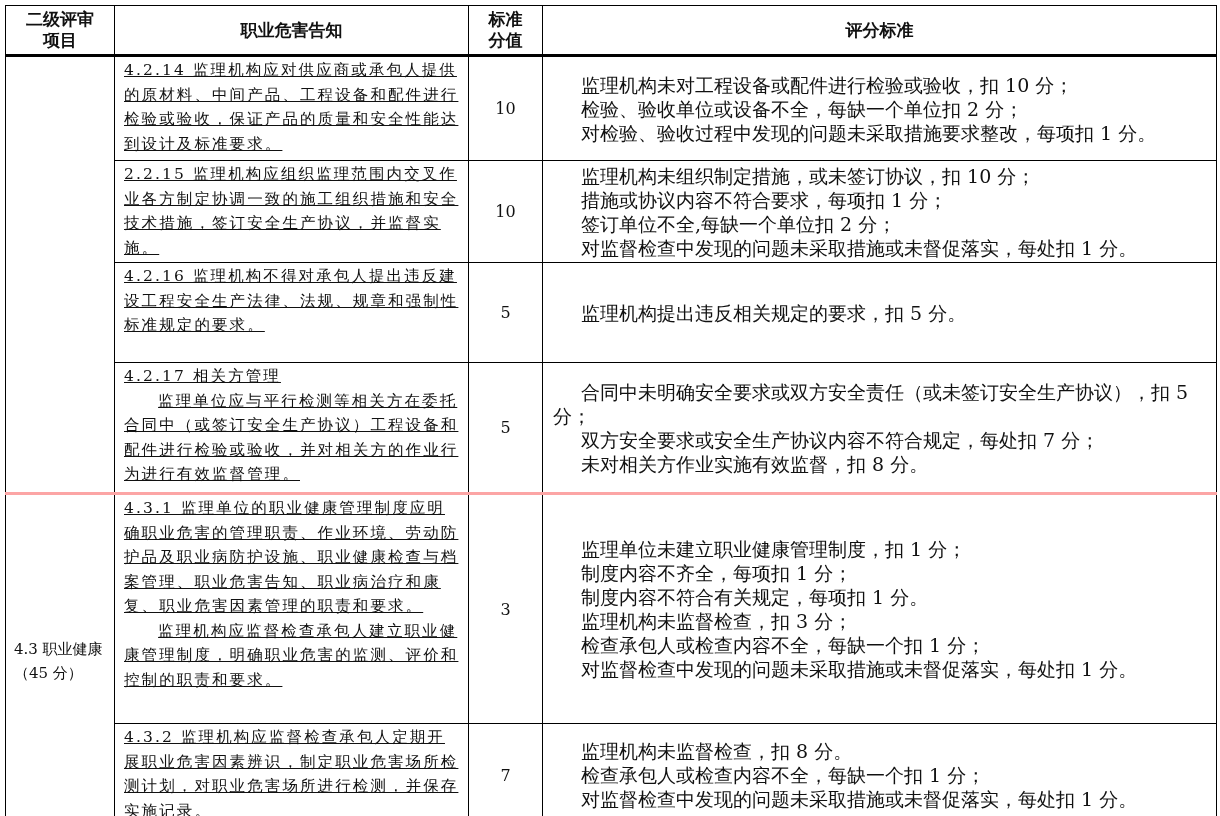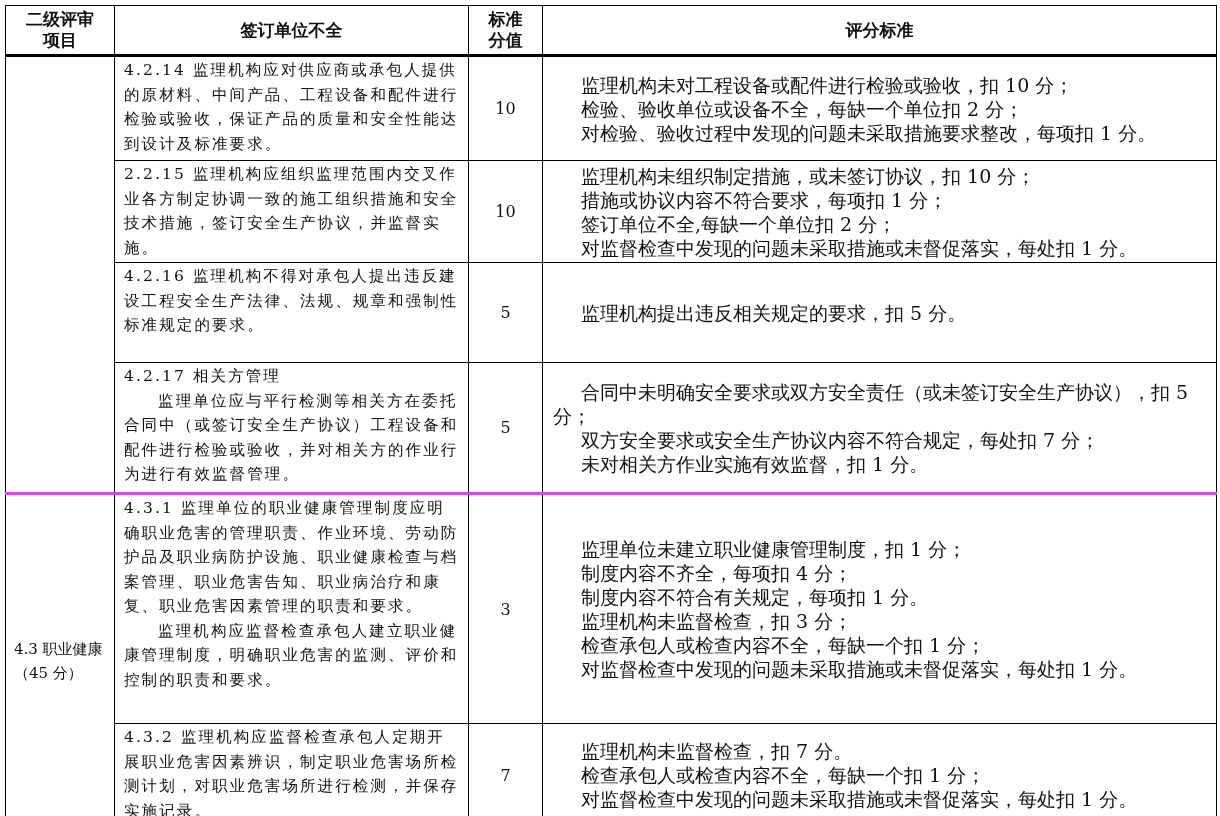--- a/index.html
+++ b/index.html
@@ -32,58 +32,59 @@
     text-align: left;
     padding: 0 4px 0 8px !important;
   }
   td.level3 {
     font-size: 15.5px;
     line-height: 24.5px;
     letter-spacing: 2.1px;
     padding: 1px 6px 1px 9px !important;
     text-align: left;
     vertical-align: top !important;
+    text-decoration: underline;
   }
   td.score {
     font-size: 16px;
     text-align: center;
     margin-left: 48px;
   }
   td.criteria {
     font-size: 19px;
     line-height: 24px;
     padding: 2px 8px 2px 10px !important;
   }
   .crit-line { display: block; text-indent: 28px; }
   .indent { display: block; text-indent: 2.2em; }
   tr.r1 td { height: 99px; }
   tr.r2 td { height: 97px; }
   tr.r3 td { height: 95px; }
   tr.r4 td { height: 125px; }
   tr.r5 td { height: 224px; }
   tr.r6 td { height: 98px; }
-  tr.section-break td { border-top: 3px solid #d946ef; }
+  tr.section-break td { border-top: 3px solid #fca5a5; }
 </style>
 </head>
 <body>
 
 <table class="review">
   <colgroup>
     <col style="width:109px">
     <col style="width:354px">
     <col style="width:74px">
     <col style="width:674px">
   </colgroup>
   <thead>
     <tr>
       <th>
         <span>二级评审</span><br>
         <span>项目</span>
       </th>
-      <th>签订单位不全</th>
+      <th>职业危害告知</th>
       <th>
         <span>标准</span><br>
         <span>分值</span>
       </th>
       <th>评分标准</th>
     </tr>
   </thead>
   <tbody>
 
     <tr class="r1">
@@ -115,43 +116,43 @@
     </tr>
     <tr class="r4">
       <td class="level3">
         <span style="display:block">4.2.17 相关方管理</span>
         <span class="indent">监理单位应与平行检测等相关方在委托合同中（或签订安全生产协议）工程设备和配件进行检验或验收，并对相关方的作业行为进行有效监督管理。</span>
       </td>
       <td class="score">5</td>
       <td class="criteria">
         <span class="crit-line">合同中未明确安全要求或双方安全责任（或未签订安全生产协议），扣 5 分；</span>
         <span class="crit-line">双方安全要求或安全生产协议内容不符合规定，每处扣 7 分；</span>
-        <span class="crit-line">未对相关方作业实施有效监督，扣 1 分。</span>
+        <span class="crit-line">未对相关方作业实施有效监督，扣 8 分。</span>
       </td>
     </tr>
 
     <tr class="r5 section-break">
       <td class="level2" rowspan="2">4.3 职业健康（45 分）</td>
       <td class="level3">
         <span style="display:block">4.3.1 监理单位的职业健康管理制度应明确职业危害的管理职责、作业环境、劳动防护品及职业病防护设施、职业健康检查与档案管理、职业危害告知、职业病治疗和康复、职业危害因素管理的职责和要求。</span>
         <span class="indent">监理机构应监督检查承包人建立职业健康管理制度，明确职业危害的监测、评价和控制的职责和要求。</span>
       </td>
       <td class="score">3</td>
       <td class="criteria">
         <span class="crit-line">监理单位未建立职业健康管理制度，扣 1 分；</span>
-        <span class="crit-line">制度内容不齐全，每项扣 4 分；</span>
+        <span class="crit-line">制度内容不齐全，每项扣 1 分；</span>
         <span class="crit-line">制度内容不符合有关规定，每项扣 1 分。</span>
         <span class="crit-line">监理机构未监督检查，扣 3 分；</span>
         <span class="crit-line">检查承包人或检查内容不全，每缺一个扣 1 分；</span>
         <span class="crit-line">对监督检查中发现的问题未采取措施或未督促落实，每处扣 1 分。</span>
       </td>
     </tr>
     <tr class="r6">
       <td class="level3">4.3.2 监理机构应监督检查承包人定期开展职业危害因素辨识，制定职业危害场所检测计划，对职业危害场所进行检测，并保存实施记录。</td>
       <td class="score">7</td>
       <td class="criteria">
-        <span class="crit-line">监理机构未监督检查，扣 7 分。</span>
+        <span class="crit-line">监理机构未监督检查，扣 8 分。</span>
         <span class="crit-line">检查承包人或检查内容不全，每缺一个扣 1 分；</span>
         <span class="crit-line">对监督检查中发现的问题未采取措施或未督促落实，每处扣 1 分。</span>
       </td>
     </tr>
   </tbody>
 </table>
 
 </body></html>

